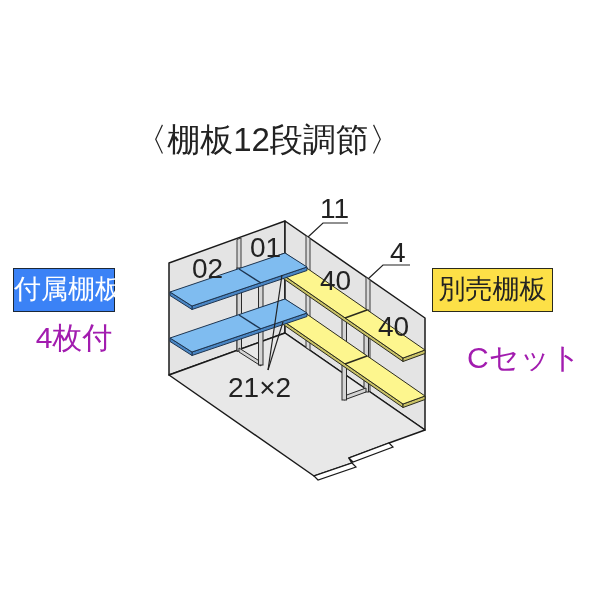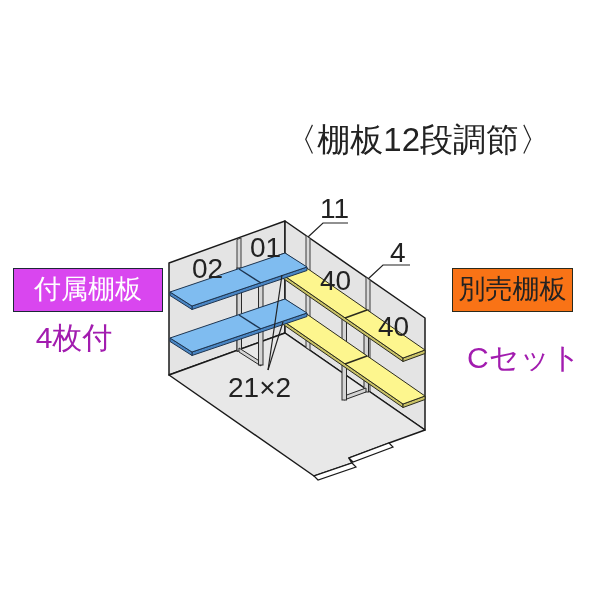--- a/index.html
+++ b/index.html
@@ -13,48 +13,47 @@
       position: relative;
       overflow: hidden;
       font-family: "Liberation Sans", "DejaVu Sans", sans-serif;
       color: #222222;
     }
     .title {
       position: absolute;
       left: 0;
       top: 120px;
       width: 536px;
-      text-align: right;
+      text-align: center;
       font-size: 33px;
       line-height: 40px;
       color: #222222;
       letter-spacing: 0px;
-      padding-left: 16px;
     }
     .badge {
       position: absolute;
       top: 268px;
       height: 44px;
       box-sizing: border-box;
       border: 1.5px solid #1c2836;
       text-align: center;
       font-size: 27px;
       line-height: 41px;
       white-space: nowrap;
     }
     .badge-blue {
       left: 13px;
-      width: 150px;
-      background: #d946ef;
+      width: 102px;
+      background: #3b82f6;
       color: #ffffff;
     }
     .badge-yellow {
-      left: 452px;
+      left: 432px;
       width: 121px;
-      background: #f97316;
+      background: #fde047;
       color: #222222;
       border-color: #2a2a1c;
     }
     .sub {
       position: absolute;
       top: 318px;
       text-align: center;
       font-size: 30px;
       line-height: 40px;
       color: #a21caf;

